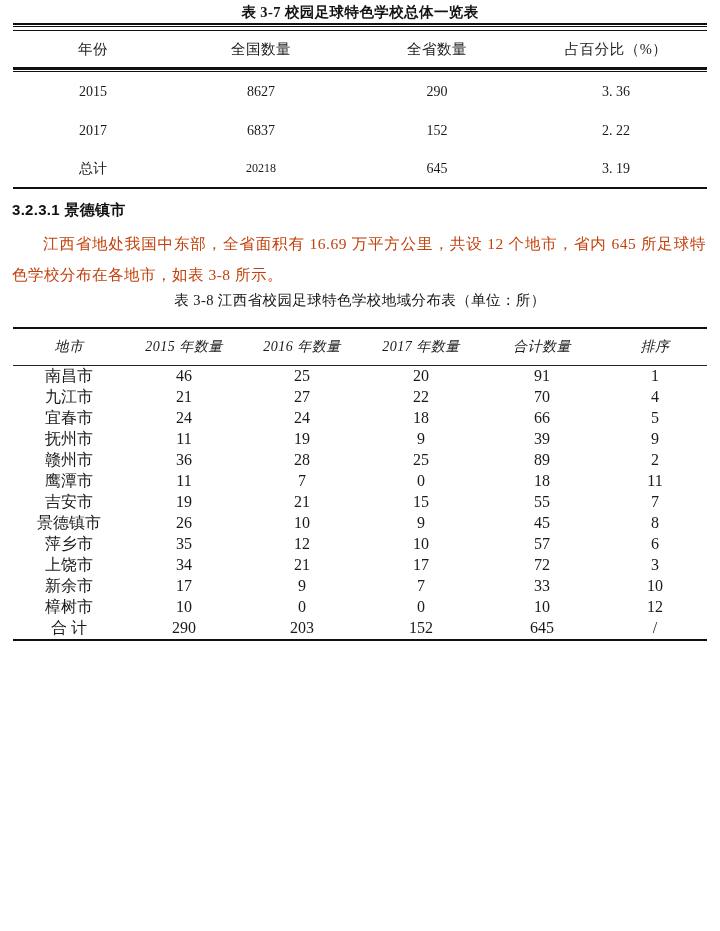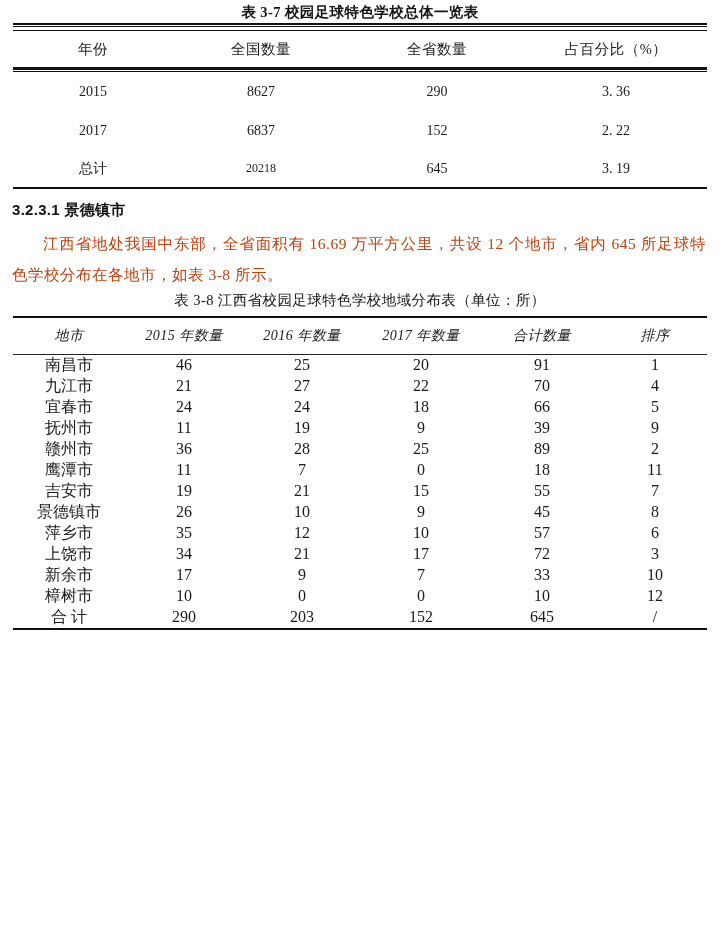--- a/index.html
+++ b/index.html
@@ -23,21 +23,21 @@
 
   
   .caption {
     text-align: center;
     font-size: 14.5px;
     letter-spacing: 0.4px;
     color: #141414;
     line-height: 1.2;
   }
   #caption-3-7 { padding-top: 4px; font-weight: bold; }
-  #caption-3-8 { padding-top: 2px; padding-bottom: 6px; }
+  #caption-3-8 { padding-top: 2px; padding-bottom: 17px; }
 
   
   table.doc-table {
     border-collapse: collapse;
     width: 694px;
     margin: 0 auto;
     table-layout: fixed;
   }
   table.doc-table td, table.doc-table th {
     font-weight: normal;

